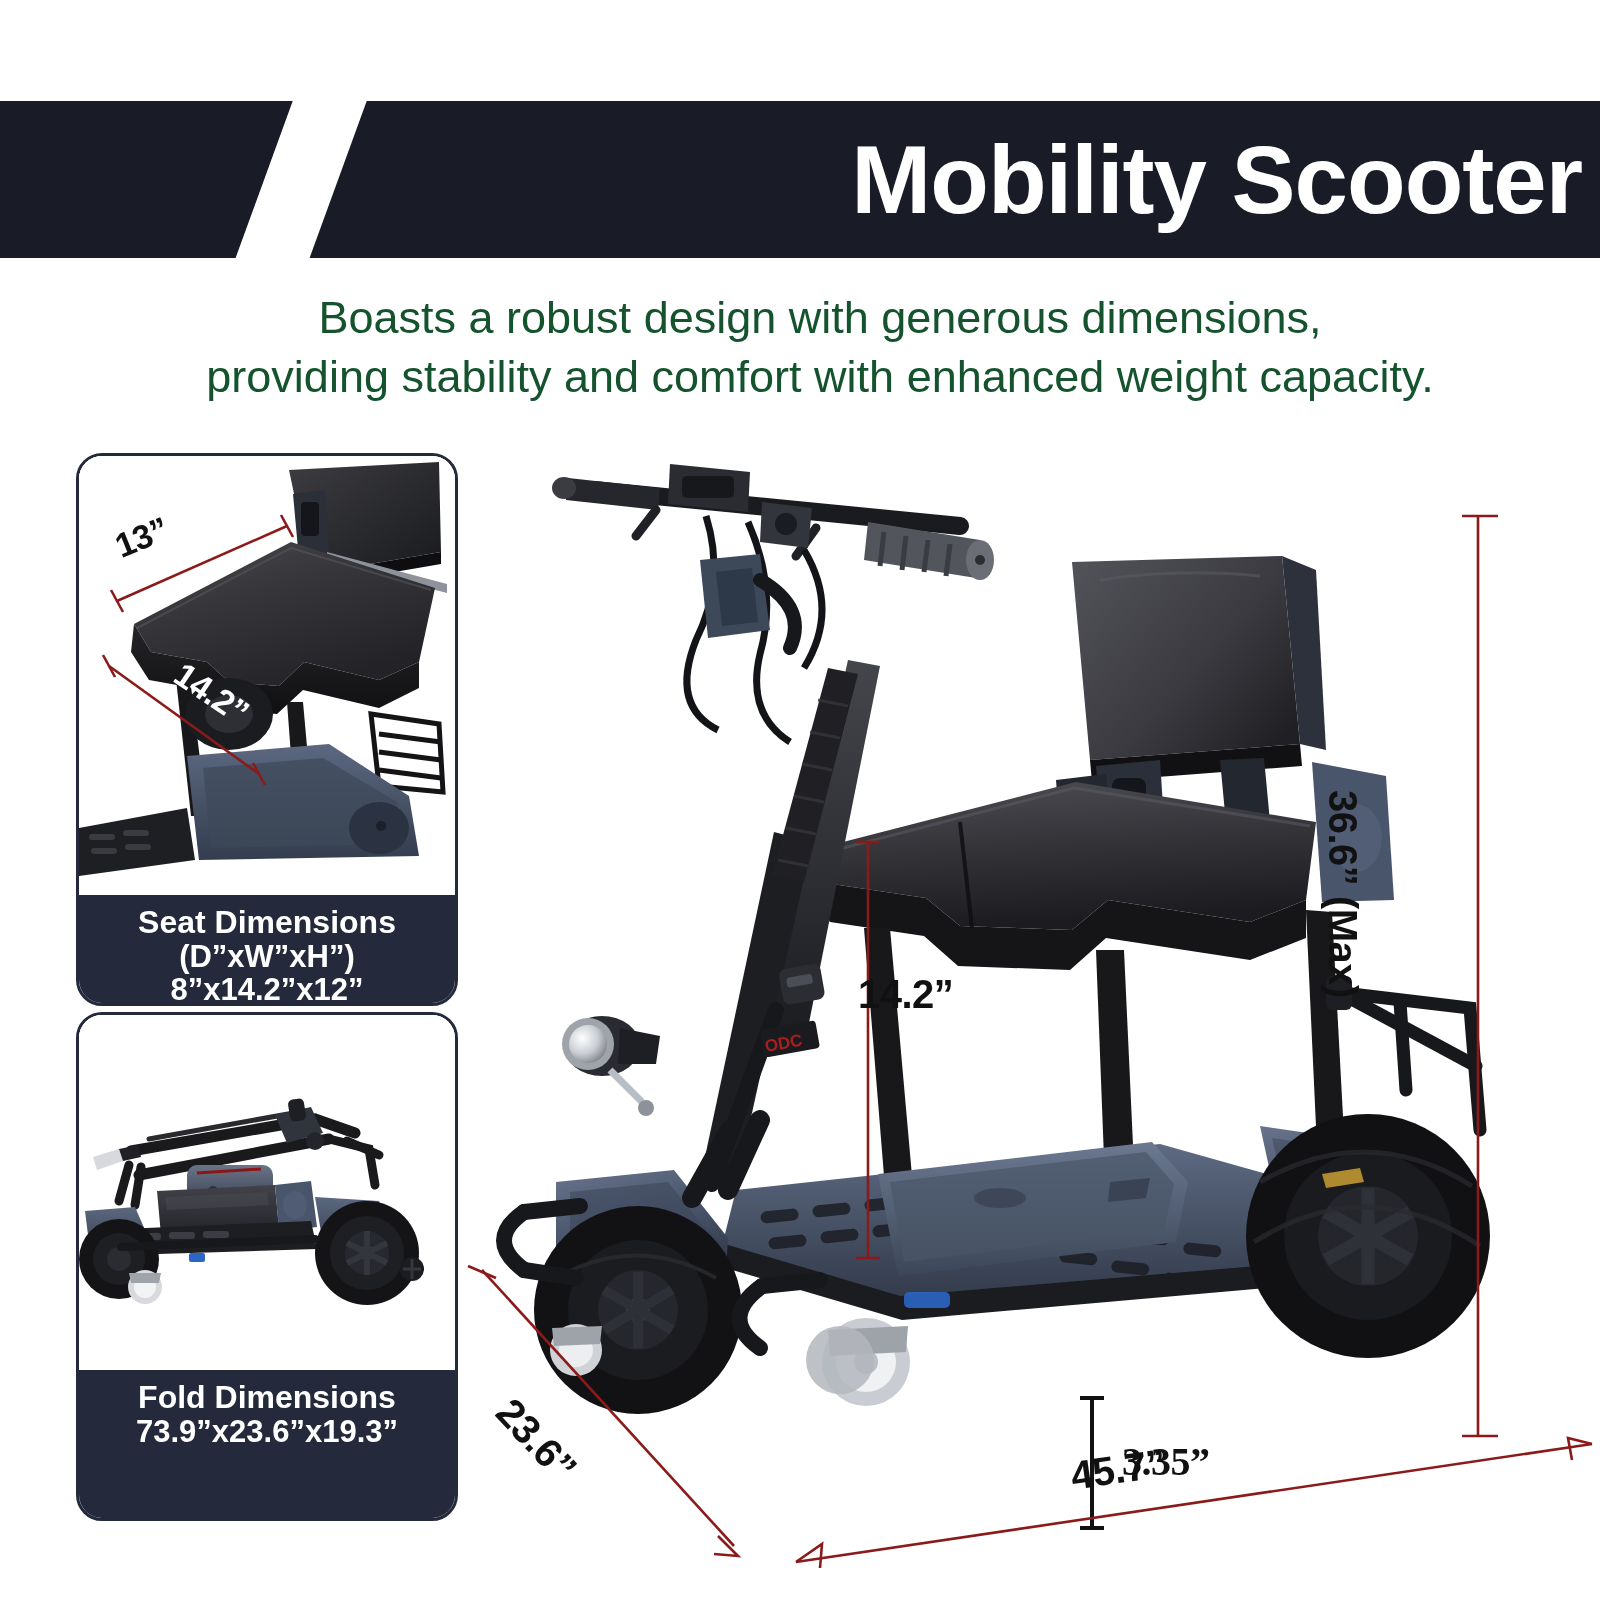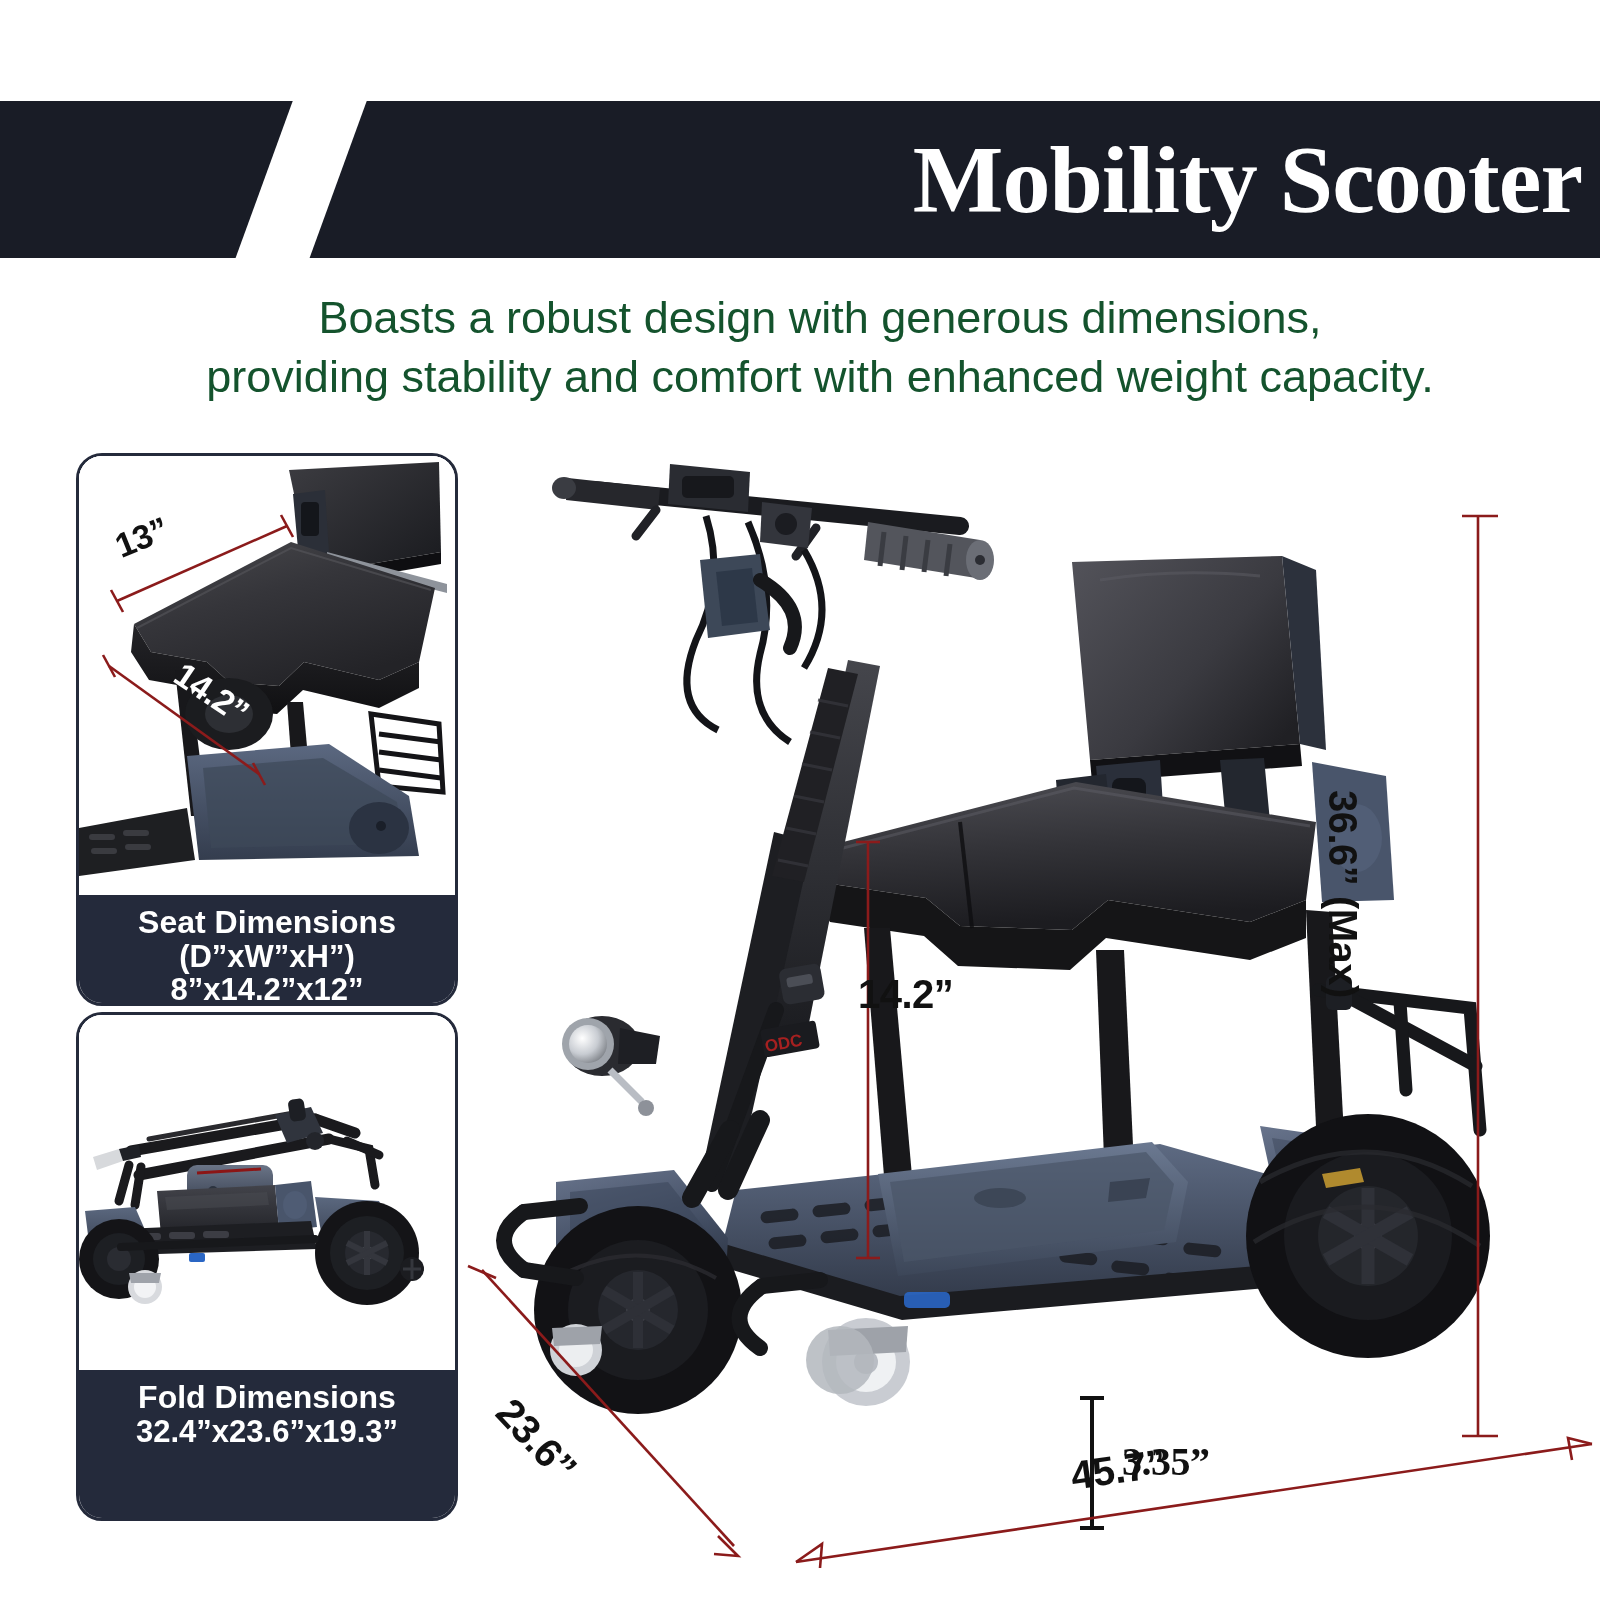--- a/index.html
+++ b/index.html
@@ -16,21 +16,21 @@
     background:#191c26;overflow:hidden;
   }
   .header-slash{
     position:absolute;top:-20px;left:300px;width:74px;height:200px;
     background:#ffffff;transform:skewX(-20deg);transform-origin:top left;
   }
   .header-title{
     position:absolute;right:18px;top:50%;transform:translateY(-50%);
     color:#ffffff;font-size:96px;font-weight:700;line-height:1;
     letter-spacing:-1px;white-space:nowrap;
-    font-family:Liberation Serif, serif;
+    font-family:Liberation Sans, sans-serif;
   }
 
   
   .subtitle{
     position:absolute;left:120px;top:288px;width:1400px;
     text-align:center;color:#14532d;
     font-size:45px;line-height:1.32;font-weight:400;
   }
 
   
@@ -260,21 +260,21 @@
           <path d="M324 254 L342 254"></path>
       </g>
 
       <g stroke="#17181b" stroke-width="8" fill="none" stroke-linecap="round">
         <path d="M42 232 L236 224"></path>
       </g>
     </svg>
   </div>
   <div class="card-caption">
     <div class="cap-line">Fold Dimensions</div>
-    <div class="cap-line l3">32.4”x23.6”x19.3”</div>
+    <div class="cap-line l3">73.9”x23.6”x19.3”</div>
   </div>
 </div>
 
 <div class="main-stage">
   <svg width="1140" height="1160" viewBox="0 0 1140 1160">
     <defs>
       <linearGradient id="mFender" x1="0" y1="0" x2="0.3" y2="1">
         <stop offset="0" stop-color="#68748c"></stop>
           <stop offset="0.55" stop-color="#414c61"></stop>
         <stop offset="1" stop-color="#252c39"></stop>

